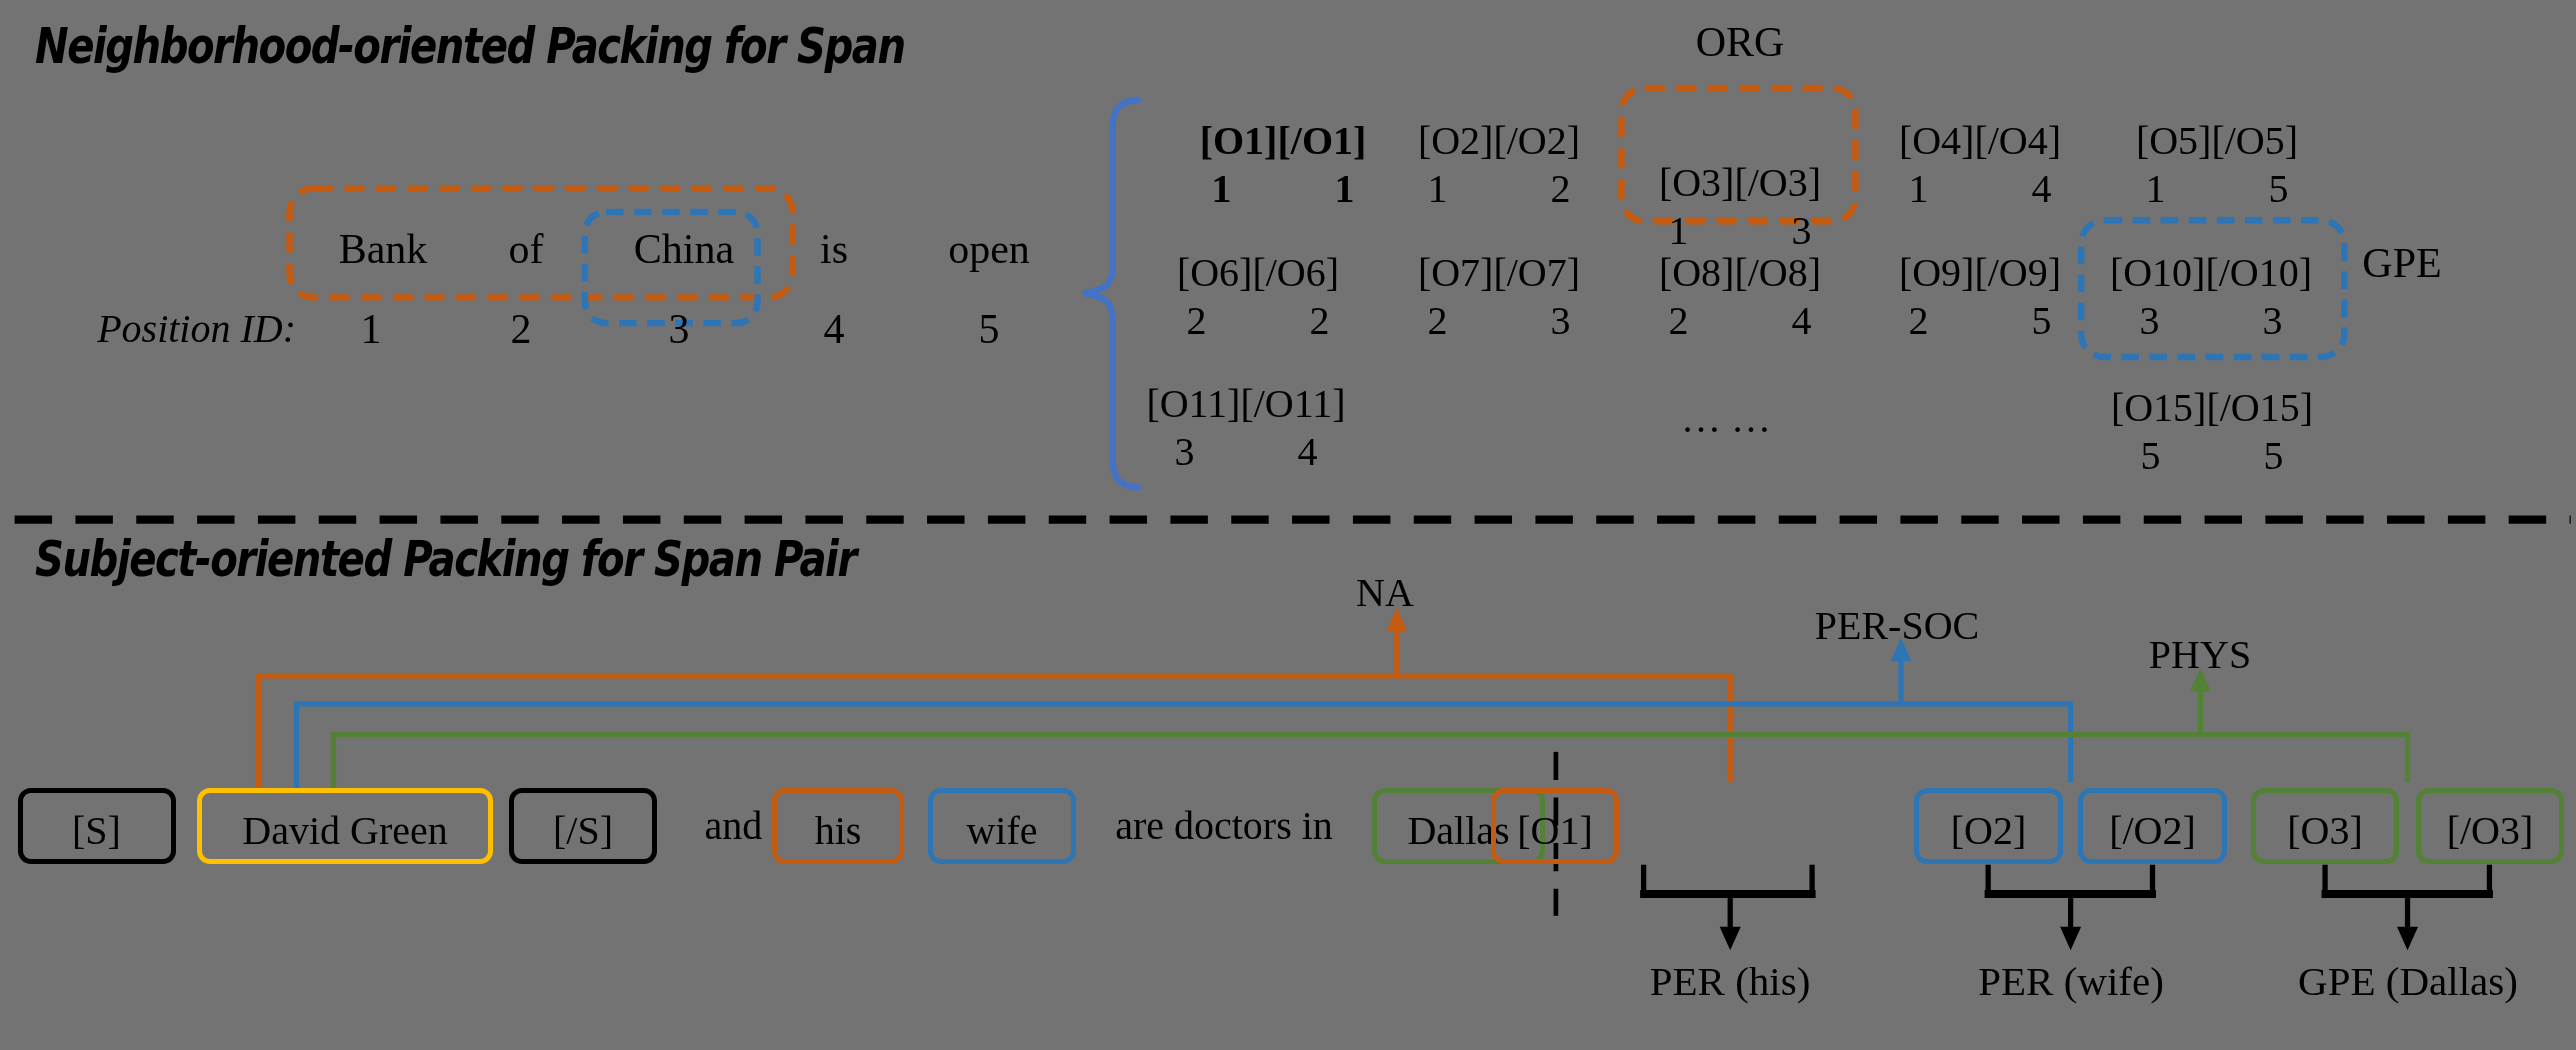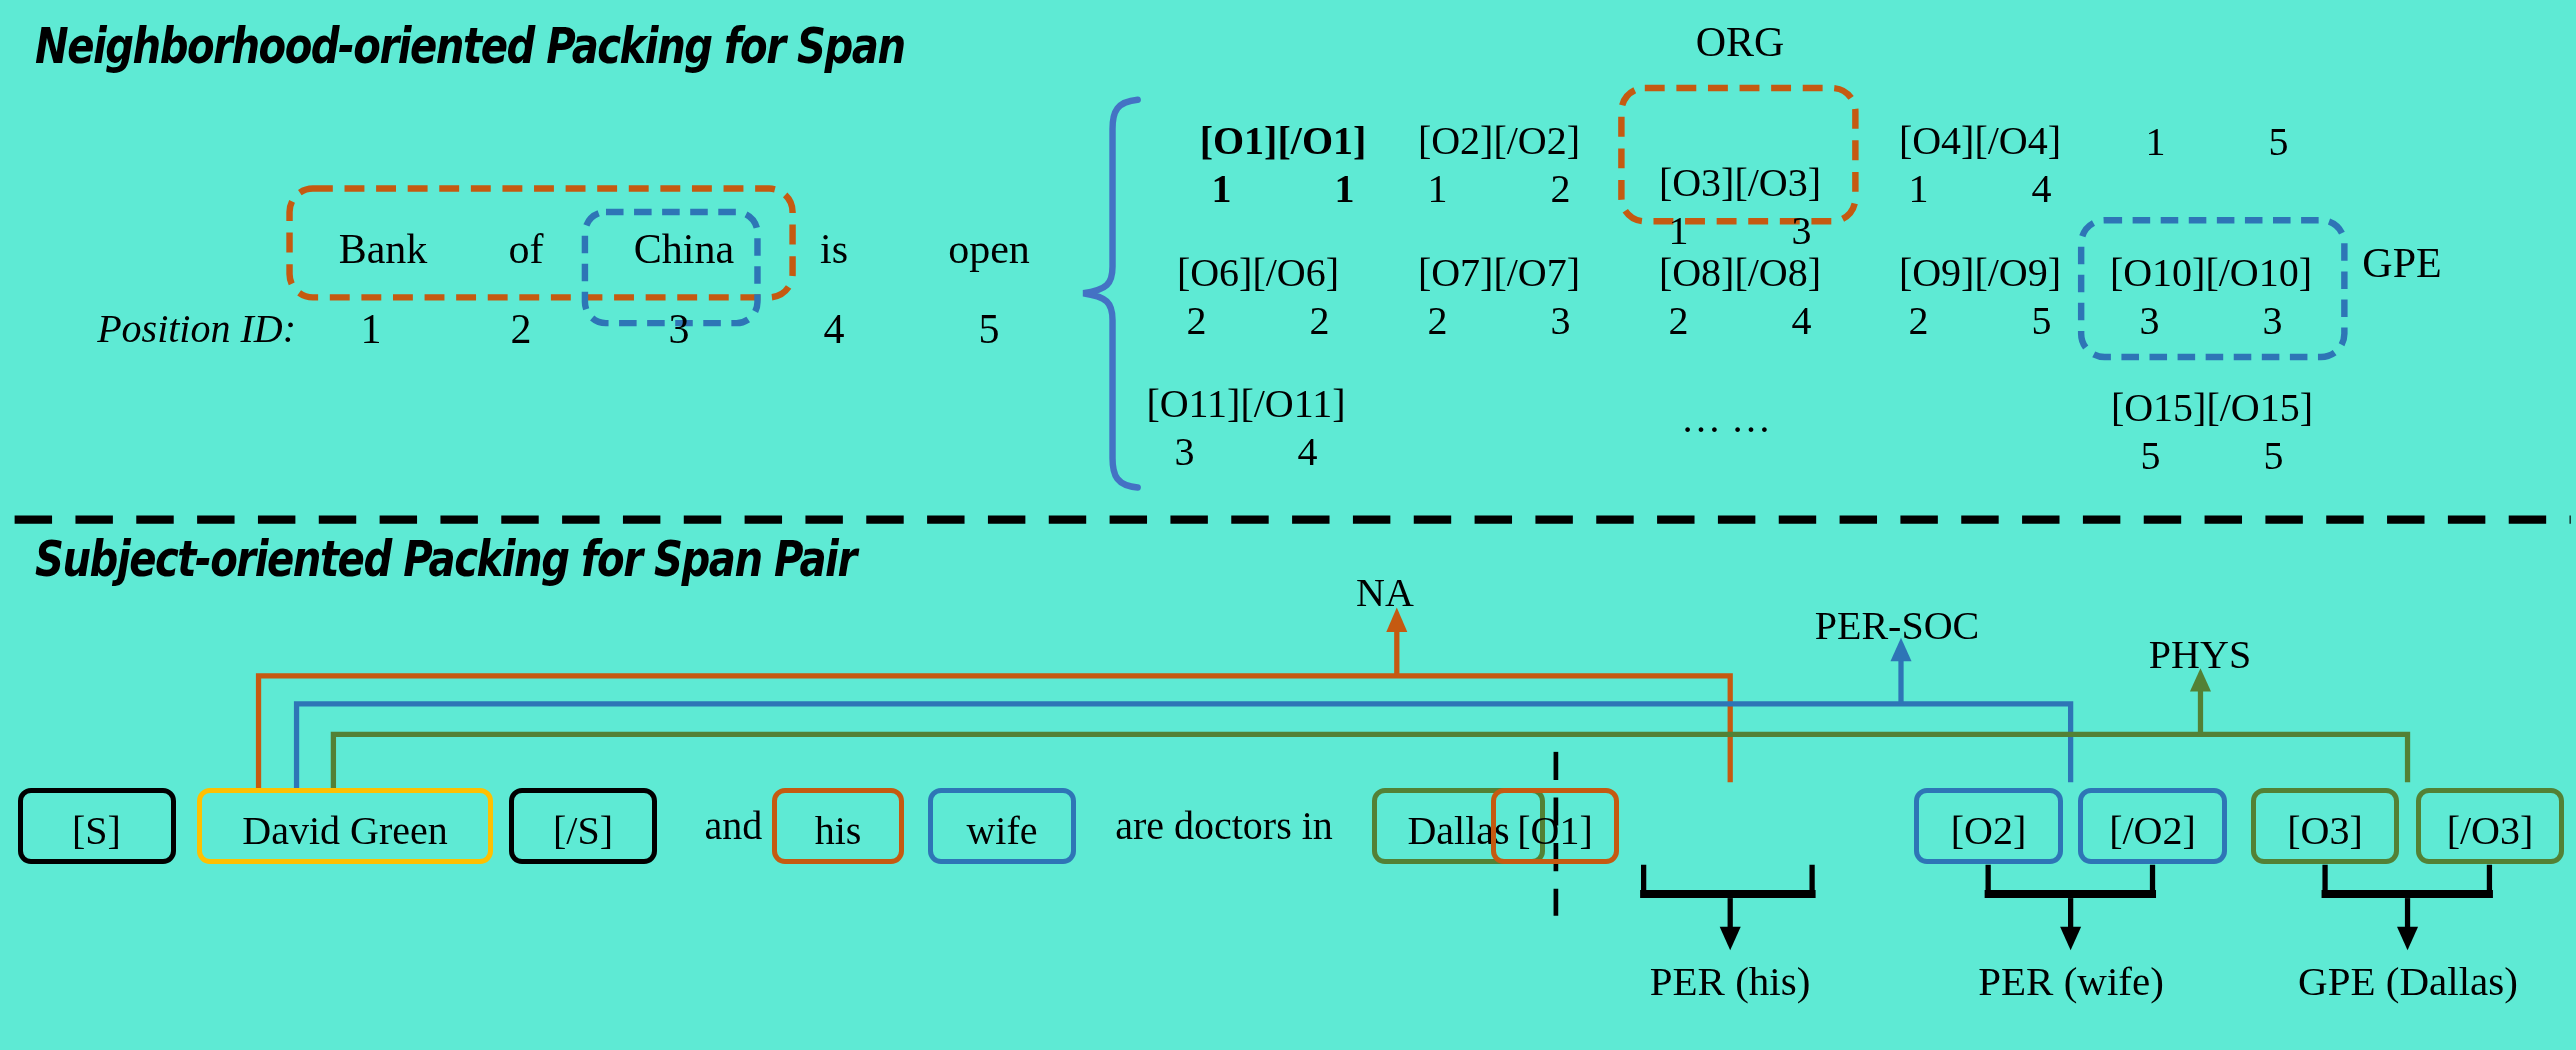--- a/index.html
+++ b/index.html
@@ -1,19 +1,19 @@
 <!DOCTYPE html>
 <html style="font-size:9.4px"><head>
 <meta charset="utf-8">
 <style>
   html,body{margin:0;padding:0;background:#ffffff;}
   #stage{
     position:relative;
     width:2576px;height:1051px;
-    background:#5eead4;
+    background:#737373;
     font-family:"Liberation Serif","DejaVu Serif",serif;
     color:#000;
     overflow:hidden;
   }
   #overlay{position:absolute;left:0;top:0;width:2576px;height:1051px;}
   .ctr{position:absolute;transform:translate(-50%,-50%);white-space:nowrap;}
   .title{
     position:absolute;
     font-family:"DejaVu Sans","Liberation Sans",sans-serif;
     font-weight:700;font-style:italic;
@@ -144,20 +144,21 @@
       </div>
   </div>
   <div class="cell" style="left:1857px;top:117px;">
     <div class="tagline">[O4][/O4]</div>
     <div class="nums">
         <span>1</span>
         <span>4</span>
       </div>
   </div>
   <div class="cell" style="left:2094px;top:117px;">
+    <div class="tagline">[O5][/O5]</div>
     <div class="nums">
         <span>1</span>
         <span>5</span>
       </div>
   </div>
 
   <div class="cell" style="left:1135px;top:249px;">
     <div class="tagline">[O6][/O6]</div>
     <div class="nums">
         <span>2</span>

